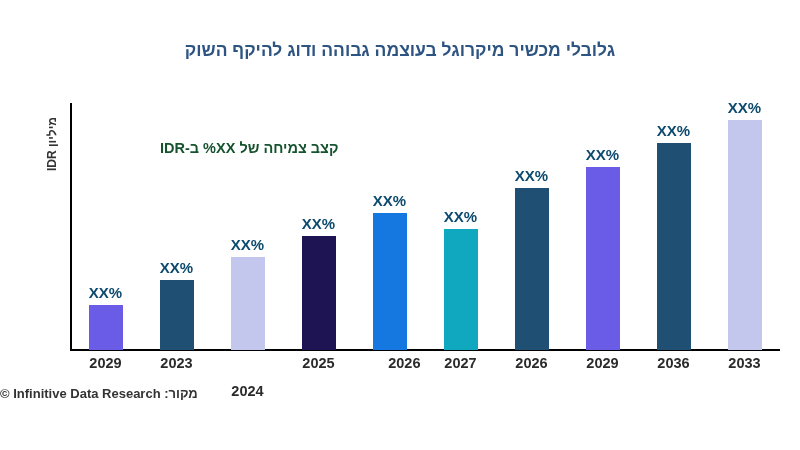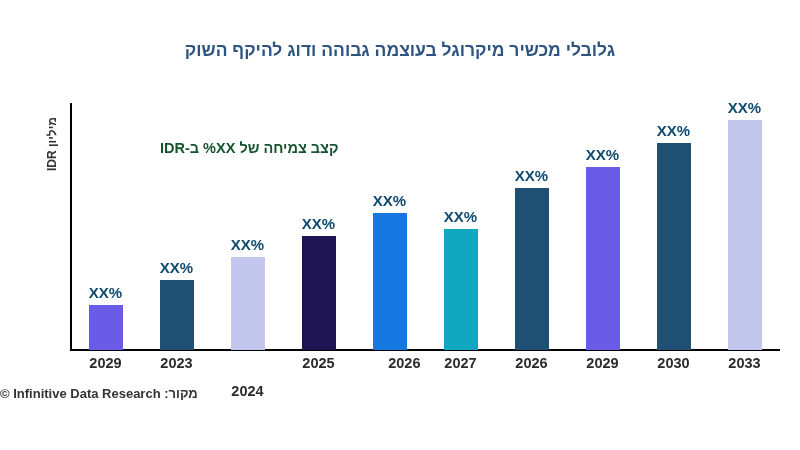--- a/index.html
+++ b/index.html
@@ -193,21 +193,21 @@
         <div class="bar-cat" style="top: 167px;">2026</div>
       </div>
       <div class="bar-group" style="left: 585.5px; height: 183px;">
         <div class="bar-rect" style="height: 183px; background: rgb(107, 92, 231);"></div>
         <div class="bar-value" style="bottom: 187px;">XX%</div>
         <div class="bar-cat" style="top: 188px;">2029</div>
       </div>
       <div class="bar-group" style="left: 656.5px; height: 207px;">
         <div class="bar-rect" style="height: 207px; background: rgb(31, 80, 115);"></div>
         <div class="bar-value" style="bottom: 211px;">XX%</div>
-        <div class="bar-cat" style="top: 212px;">2030</div>
+        <div class="bar-cat" style="top: 212px;">2036</div>
       </div>
       <div class="bar-group" style="left: 727.5px; height: 230px;">
         <div class="bar-rect" style="height: 230px; background: rgb(195, 199, 238);"></div>
         <div class="bar-value" style="bottom: 234px;">XX%</div>
         <div class="bar-cat" style="top: 235px;">2033</div>
       </div>
     </div>
 
   <div class="source-note">מקור: Infinitive Data Research ©</div>
 </div>

